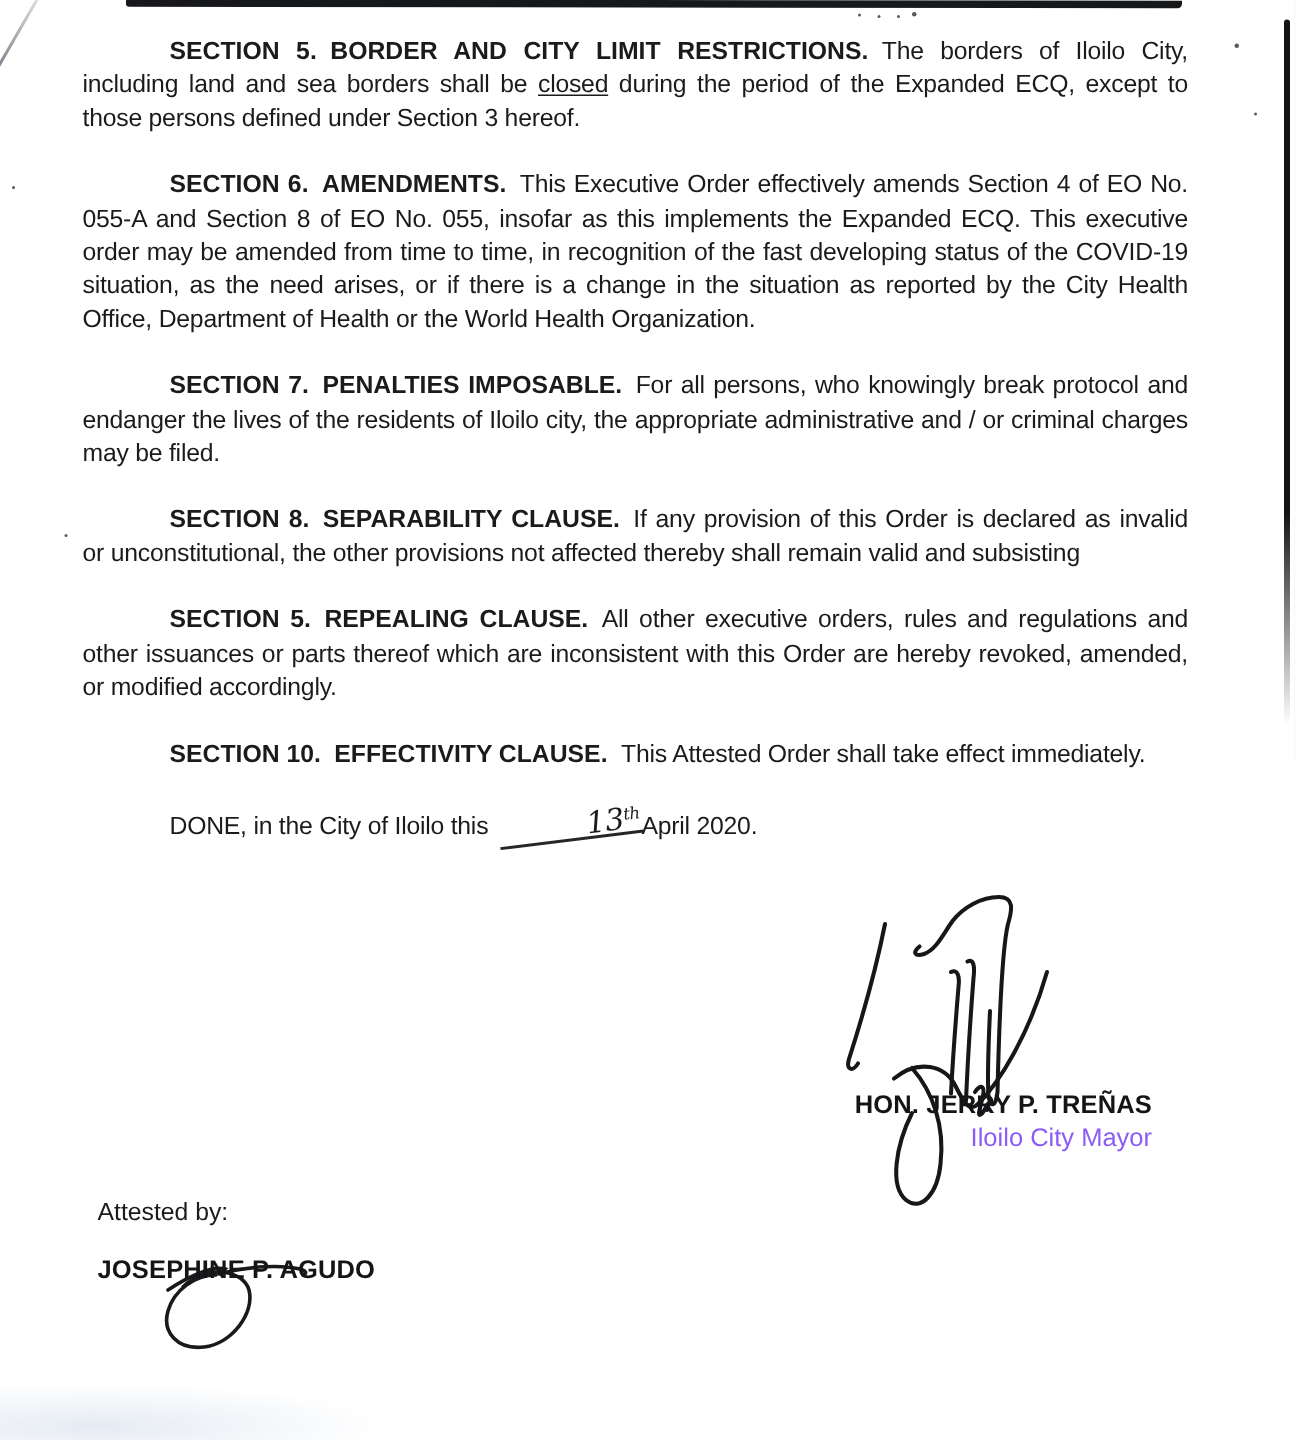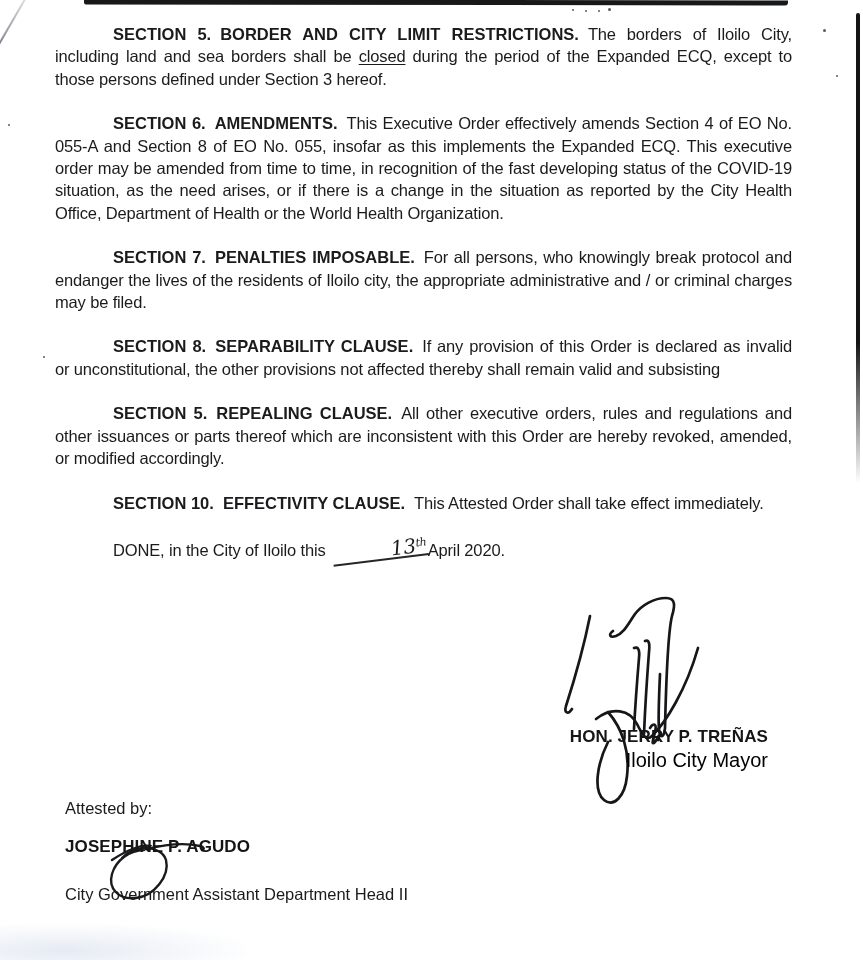--- a/index.html
+++ b/index.html
@@ -41,21 +41,21 @@
     padding:0 1px 1px 1px;
     margin:0 0 0 2px;
   }
   .handwritten sup { font-size:11px; vertical-align:6px; letter-spacing:-0.5px; }
 
   .mayor-block {
     position:absolute; left:500px; top:727px; width:268px;
     text-align:right;
   }
   .mayor-name { font-weight:bold; font-size:17px; letter-spacing:0.1px; color:#151517; }
-  .mayor-title { font-size:20px; margin-top:2px; color:#000000; }
+  .mayor-title { font-size:17px; margin-top:2px; color:#8b5cf6; }
 
   .attest-label { position:absolute; left:65px; top:799px; font-size:16.5px; }
   .attest-name  { position:absolute; left:65px; top:837px; font-size:17px; font-weight:bold; letter-spacing:0.1px; color:#151517; }
   .attest-title { position:absolute; left:65px; top:885px; font-size:16.5px; }
 
   .sig-svg { position:absolute; pointer-events:none; }
   #mayor-sig   { left:538px; top:586px; }
   #attest-sig  { left:92px;  top:838px; }
 
   
@@ -136,15 +136,14 @@
   <div class="attest-label">Attested by:</div>
 
   <svg id="attest-sig" class="sig-svg" width="140" height="72" viewBox="0 0 140 72">
     <g fill="none" stroke="#1a1a1d" stroke-width="2.4" stroke-linecap="round">
       <path d="M30,20 C45,5 70,8 74,22 C78,38 62,58 44,60 C26,62 16,50 20,36 C24,22 38,12 52,12"></path>
       <path d="M20,22 C35,12 50,6 58,8 C56,10 52,12 55,11 C75,6 95,5 108,8 C112,9 113,11 110,12"></path>
     </g>
   </svg>
 
   <div class="attest-name">JOSEPHINE P. AGUDO</div>
-  <div class="attest-title">City Government Assistant Department Head II</div>
 
 </div>
 
 </body></html>

